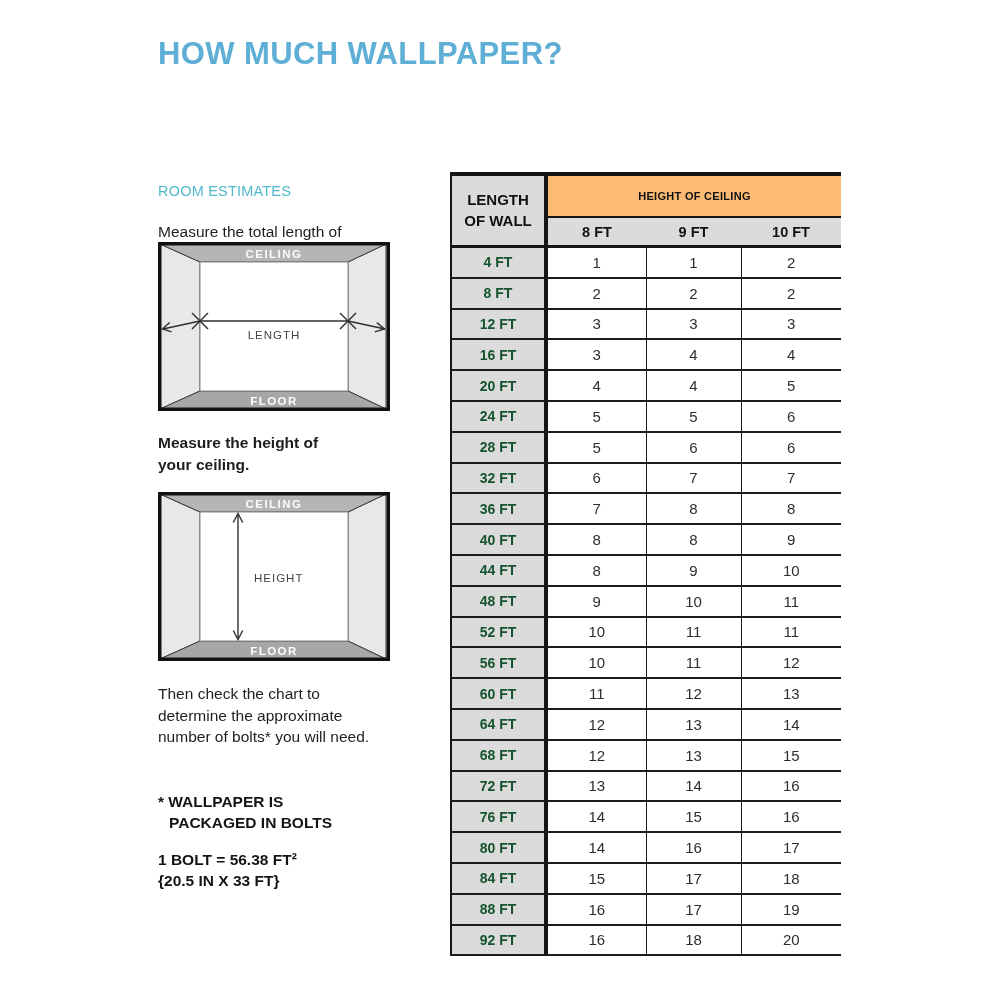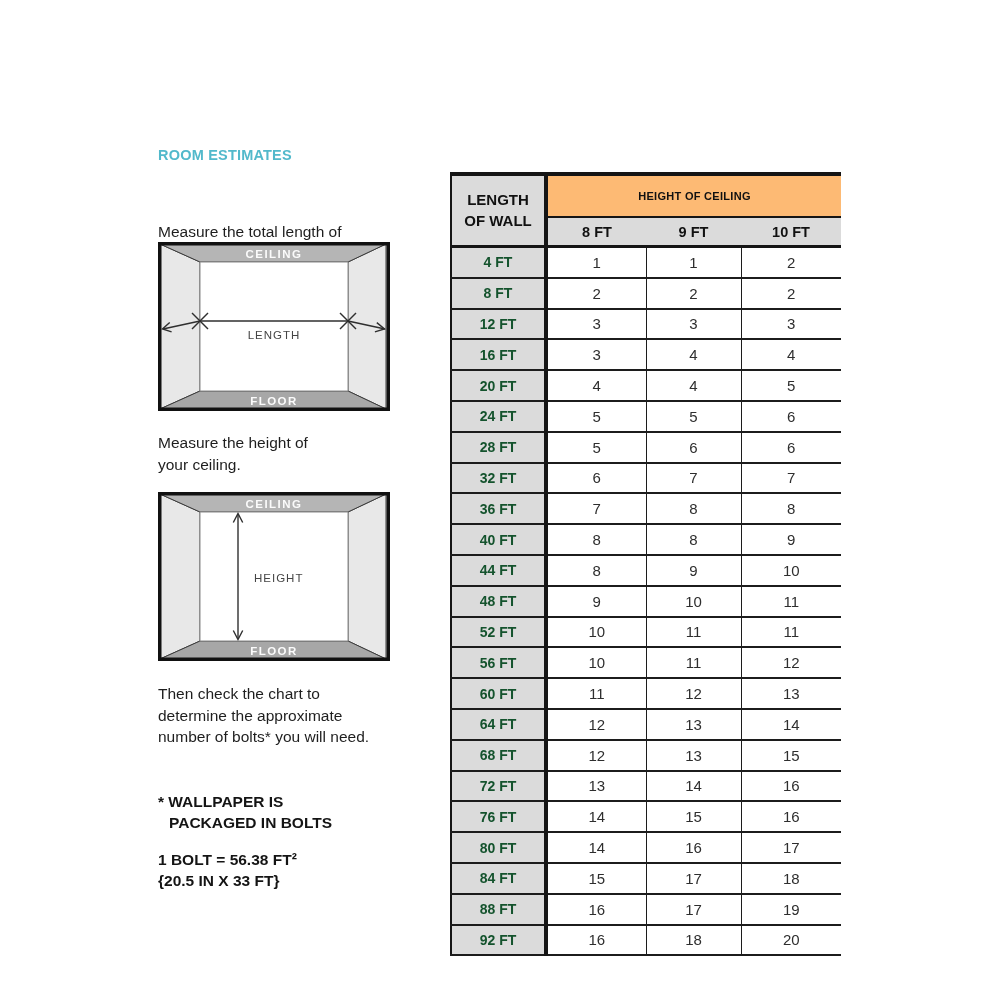--- a/index.html
+++ b/index.html
@@ -5,32 +5,32 @@
   html,body { margin:0; padding:0; background:#fff; }
   .page {
     position:relative; width:1000px; height:1000px; background:#ffffff;
     font-family:"Liberation Sans", sans-serif; overflow:hidden;
   }
   .title {
     position:absolute; left:158px; top:36px;
     font-size:31px; font-weight:bold; color:#5FAED6; letter-spacing:0.4px;
   }
   .sec-heading {
-    position:absolute; font-size:14.5px; font-weight:bold;
-    color:#52B9CB; letter-spacing:0.2px;
+    position:absolute; font-size:14.5px; font-weight:normal;
+    color:#52B9CB; letter-spacing:0.2px;margin-top:36px;
   }
   #room-estimates-heading { left:158px; top:147px; }
   #bolts-heading { left:450px; top:147px; width:390px; text-align:center; }
 
   .body-text {
     position:absolute; left:158px; font-size:15.5px; color:#1e1e1e;
     line-height:1.4; white-space:pre-line;
   }
   #step1 { top:181px;margin-top:40px; }
-  #step2 { top:432px; }
+  #step2 { top:432px;font-weight:bold; }
   #step3 { top:683px; }
 
   .diagram { position:absolute; left:158px; }
   #diagram1 { top:242px; }
   #diagram2 { top:492px; }
 
   .footnote {
     position:absolute; left:158px; top:792px;
     font-size:15.5px; font-weight:bold; color:#141414; line-height:1.35;
   }
@@ -91,20 +91,21 @@
   .meas-label {
     font-family:"Liberation Sans", sans-serif; font-size:11.5px;
     fill:#454545; letter-spacing:1px;
   }
 </style>
 </head>
 <body>
 
 <div class="page">
 
+  <div class="title">HOW MUCH WALLPAPER?</div>
 
   <div class="sec-heading" id="room-estimates-heading">ROOM ESTIMATES</div>
 
 
   <div class="body-text" id="step1">Measure the total length of
 the walls you want to cover.</div>
 
   <svg class="diagram" id="diagram1" width="232" height="169" viewBox="0 0 232 169">
     <polygon class="room-poly" points="2,2 42,20 42,149 2,167" fill="#E8E8E8"></polygon>
     <polygon class="room-poly" points="228,2 190,20 190,149 228,167" fill="#E8E8E8"></polygon>

